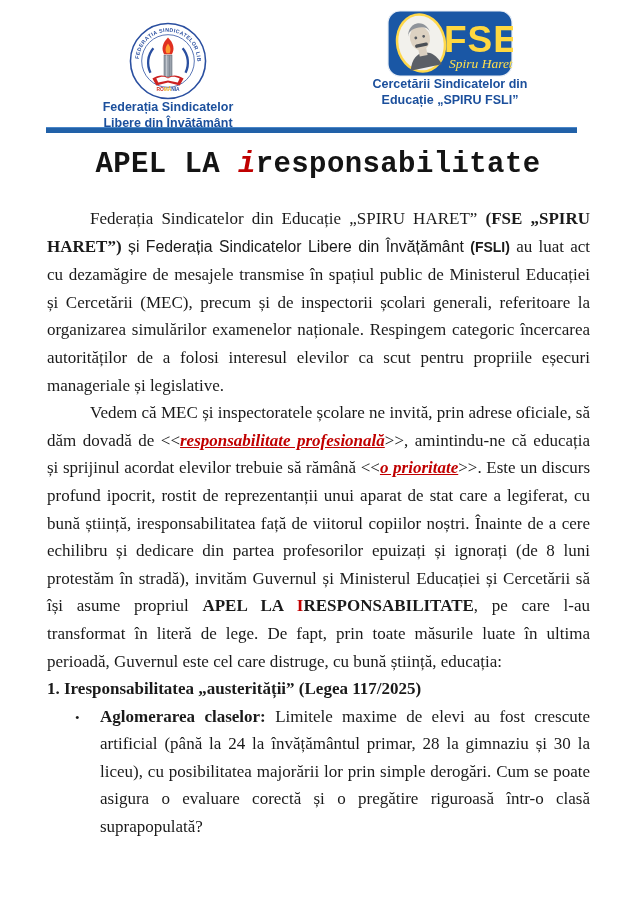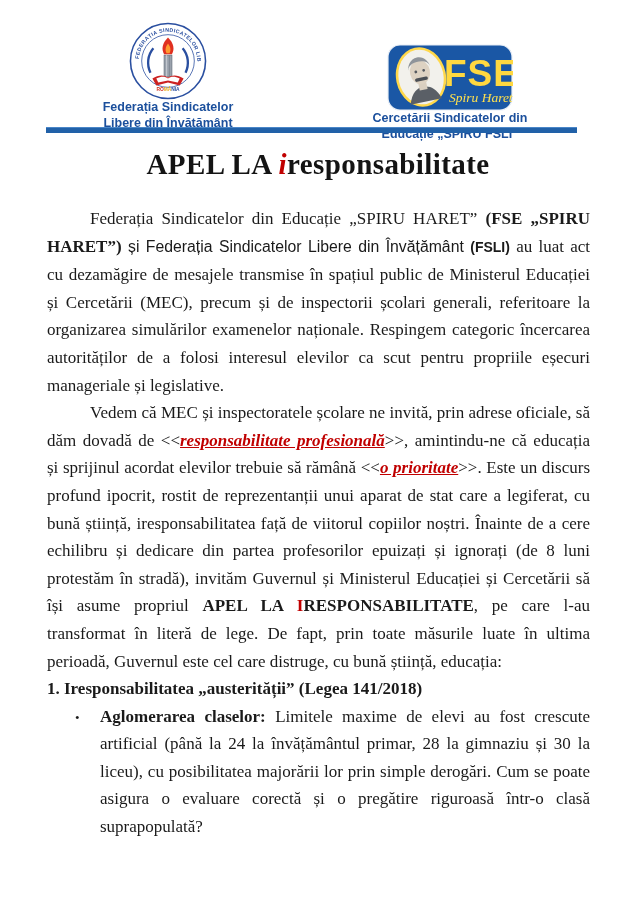--- a/index.html
+++ b/index.html
@@ -12,21 +12,21 @@
   .page{
     position:relative;
     width:636px;height:900px;
     background:#ffffff;
     overflow:hidden;
     font-family:"Liberation Serif", serif;
     color:var(--ink);
   }
   
   .org-left{position:absolute;left:88px;top:22px;width:160px;text-align:center;}
-  .org-right{position:absolute;left:352px;top:44px;width:196px;text-align:center;}
+  .org-right{position:absolute;left:352px;top:10px;width:196px;text-align:center;}
   .org-label{
     margin-top:0;
     font-family:"Liberation Sans", sans-serif;
     font-weight:bold;
     font-size:12.5px;line-height:15.5px;
     color:var(--brand-blue);
     white-space:nowrap;
   }
   .seal-svg{display:block;margin:0 auto;}
   .fse-svg{display:block;margin:0 auto;}
@@ -34,21 +34,21 @@
     position:absolute;left:46px;top:127px;
     width:531px;height:5px;
     background:var(--rule-blue);
     border-top:1px solid #4a86c8;
   }
   
   .content{padding-top:136px;}
   .doc-title{
     margin:0;padding:12px 0 14px;
     text-align:center;
-    font-family:Liberation Serif, serif;
+    font-family:Liberation Mono, monospace;
     font-weight:bold;
     font-size:29px;line-height:33px;
     color:#141414;
     letter-spacing:0.4px;
   }
   .doc-title .accent{color:var(--red);font-style:italic;}
   .doc-body{
     padding:10px 46px 0 47px;
     font-size:17px;
     line-height:27.6px;
@@ -133,18 +133,18 @@
   </div>
 
   <div class="rule"></div>
 
   <div class="content">
     <h1 class="doc-title"><span>APEL LA </span><span class="accent">i</span><span>responsabilitate</span></h1>
 
     <div class="doc-body" id="doc-body">
         <p class="blk para indent"><span class="run-n">Federația Sindicatelor din Educație „SPIRU HARET” </span><span class="run-b">(FSE „SPIRU HARET”)</span><span class="run-s"> și Federația Sindicatelor Libere din Învățământ </span><span class="run-sb">(FSLI)</span><span class="run-n"> au luat act cu dezamăgire de mesajele transmise în spațiul public de Ministerul Educației și Cercetării (MEC), precum și de inspectorii școlari generali, referitoare la organizarea simulărilor examenelor naționale. Respingem categoric încercarea autorităților de a folosi interesul elevilor ca scut pentru propriile eșecuri manageriale și legislative.</span></p>
         <p class="blk para indent"><span class="run-n">Vedem că MEC și inspectoratele școlare ne invită, prin adrese oficiale, să dăm dovadă de &lt;&lt;</span><span class="run-redui">responsabilitate profesională</span><span class="run-n">&gt;&gt;, amintindu-ne că educația și sprijinul acordat elevilor trebuie să rămână &lt;&lt;</span><span class="run-redui">o prioritate</span><span class="run-n">&gt;&gt;. Este un discurs profund ipocrit, rostit de reprezentanții unui aparat de stat care a legiferat, cu bună știință, iresponsabilitatea față de viitorul copiilor noștri. Înainte de a cere echilibru și dedicare din partea profesorilor epuizați și ignorați (de 8 luni protestăm în stradă), invităm Guvernul și Ministerul Educației și Cercetării să își asume propriul </span><span class="run-b">APEL LA </span><span class="run-redb">I</span><span class="run-b">RESPONSABILITATE</span><span class="run-n">, pe care l-au transformat în literă de lege. De fapt, prin toate măsurile luate în ultima perioadă, Guvernul este cel care distruge, cu bună știință, educația:</span></p>
-        <p class="blk heading"><span class="run-b">1. Iresponsabilitatea „austerității” (Legea 141/2018)</span></p>
+        <p class="blk heading"><span class="run-b">1. Iresponsabilitatea „austerității” (Legea 117/2025)</span></p>
         <p class="blk bullet"><span class="bullet-glyph">•</span><span class="run-b">Aglomerarea claselor:</span><span class="run-n"> Limitele maxime de elevi au fost crescute artificial (până la 24 la învățământul primar, 28 la gimnaziu și 30 la liceu), cu posibilitatea majorării lor prin simple derogări. Cum se poate asigura o evaluare corectă și o pregătire riguroasă într-o clasă suprapopulată?</span></p>
       </div>
   </div>
 
 </div>
 
 </body></html>

